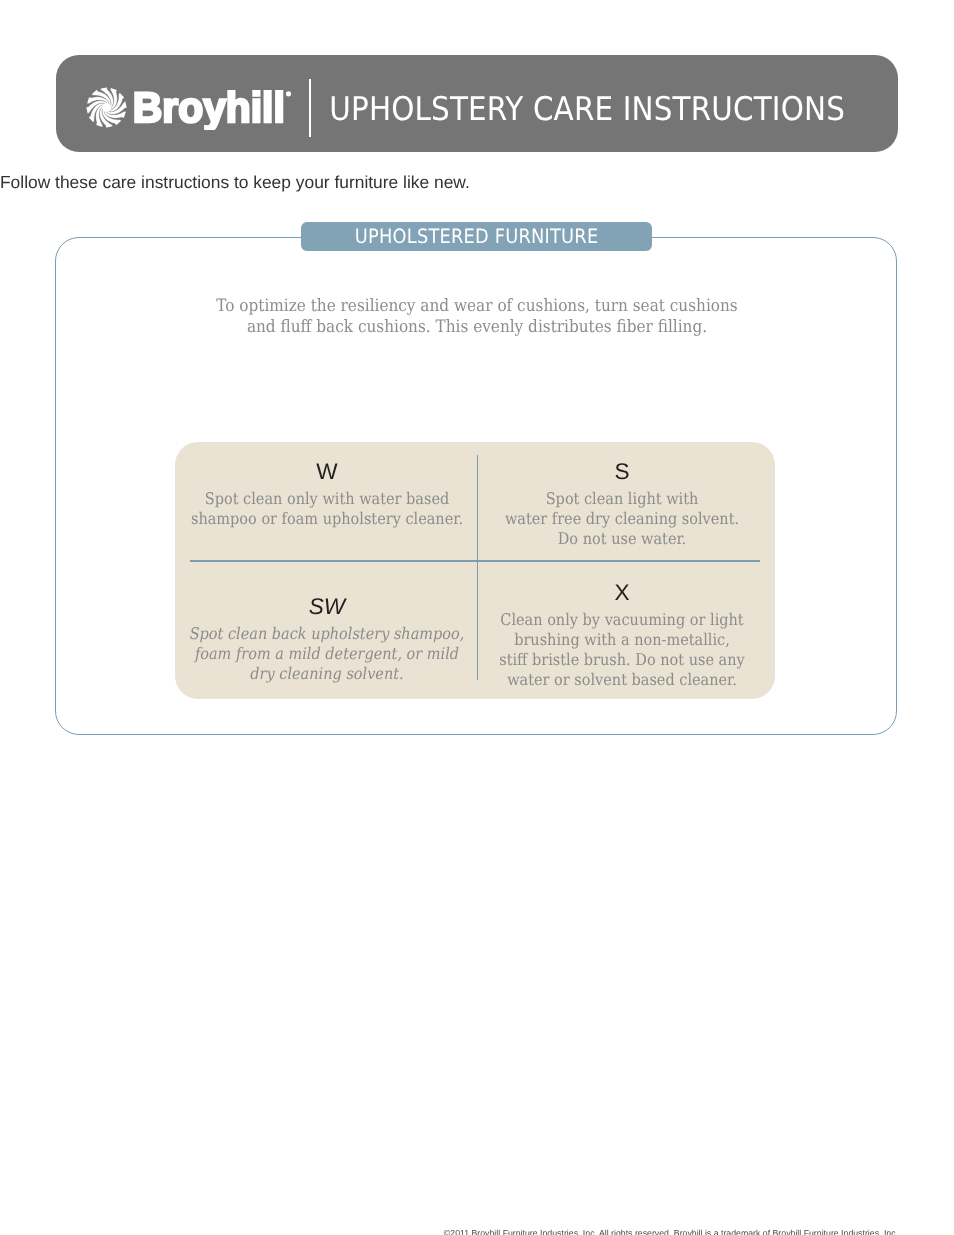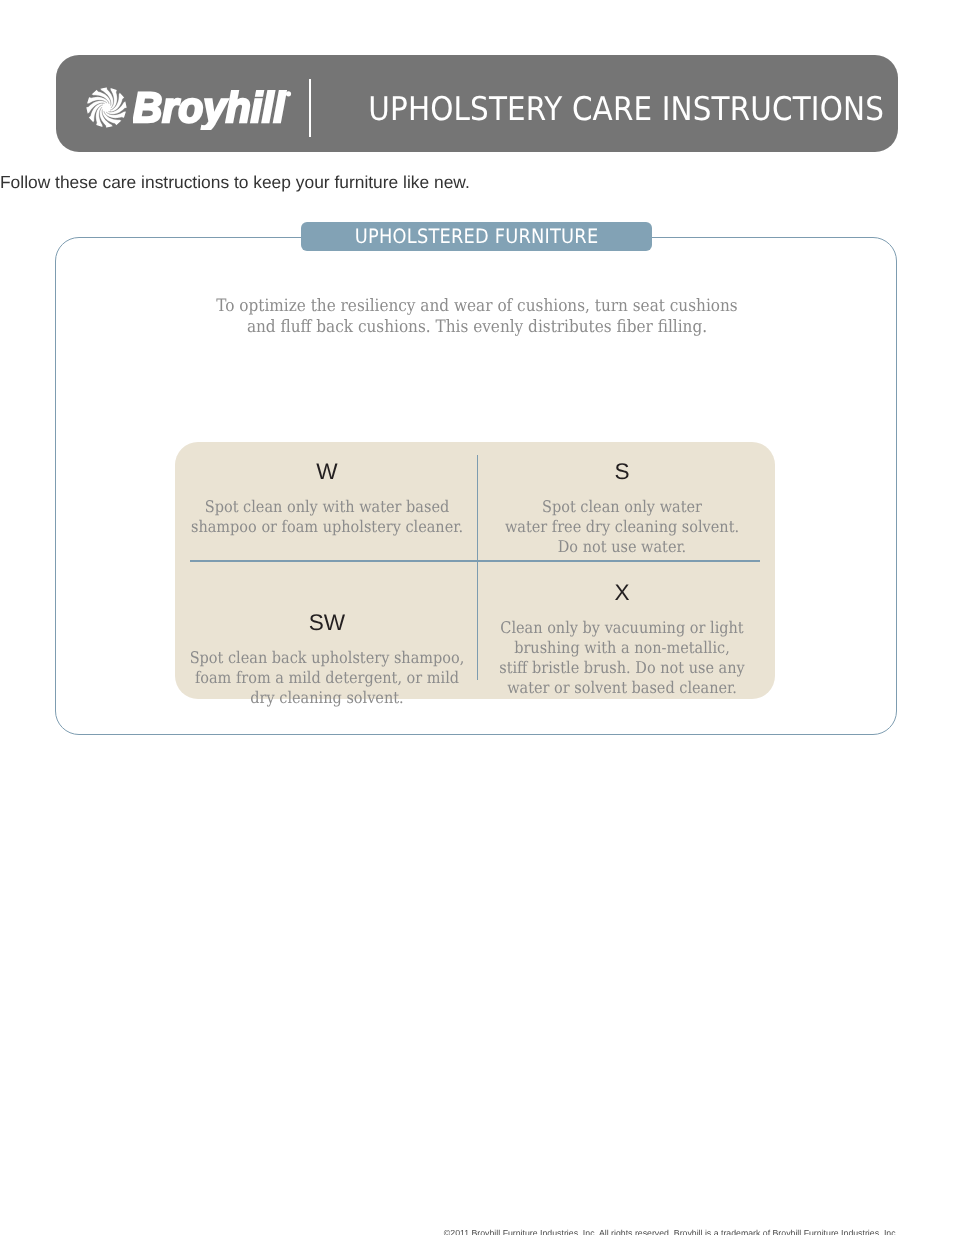--- a/index.html
+++ b/index.html
@@ -16,27 +16,27 @@
   * { -webkit-font-smoothing:antialiased; }
   #page-root { position:absolute; inset:0; transform:translateZ(0); }
   .abs { position:absolute; }
 
   
   #header-bar {
     left:56.4px; top:55.4px; width:841.4px; height:96.8px;
     background:#757575; border-radius:23px;
   }
   #logo-mark { left:84.5px; top:85.5px; width:43px; height:43px; }
-  #logo-word { left:133px; top:82px; width:172px; height:48px; transform:translateZ(0);font-style:italic; }
+  #logo-word { left:133px; top:82px; width:172px; height:48px; transform:translateZ(0); }
   #header-divider { left:309px; top:79px; width:2px; height:58px; background:#ffffff; }
   #page-title {
     left:329.3px; top:94.2px; height:30px;
     color:#ffffff; font-family:"DejaVu Sans", sans-serif; font-stretch:condensed;
     font-size:32.7px; font-weight:400; letter-spacing:0.17px;
-    line-height:30px; white-space:nowrap; transform:translateZ(0);margin-left:39px;
+    line-height:30px; white-space:nowrap; transform:translateZ(0);
   }
 
   
   #intro-text {
     left:0; top:172px; width:954px; text-align:left;
     color:#333333; font-size:17.4px; line-height:20px;
   }
 
   
   #furniture-card {
@@ -71,25 +71,25 @@
   #table-horizontal-divider { left:189.7px; top:560.4px; width:570.5px; height:1.3px; background:#7d9cb0; }
 
   .cell { text-align:center; }
   .code {
     font-family:"Liberation Sans", sans-serif;
     color:#231f20; font-size:22.6px; line-height:22px; font-weight:400;
   }
   .desc {
     font-family:"DejaVu Serif", serif; font-stretch:condensed;
     color:#8c8c8c; font-size:16.1px; line-height:19.9px;
-    white-space:pre-line; margin-top:14px;
+    white-space:pre-line; margin-top:6px;
   }
   #cell-w  { left:177px; top:461px; width:300px; }
   #cell-s  { left:472px; top:461px; width:300px; }
-  #cell-sw { left:177px; top:612px; width:300px; }
+  #cell-sw { left:177px; top:596px; width:300px;font-style:italic; }
   #cell-x  { left:472px; top:582px; width:300px; }
 
   
   #copyright-footer {
     left:1px; top:1228px; width:897px; text-align:right;
     color:#4a4a4a; font-size:8.75px; line-height:11px;
   }
 </style>
 </head>
 <body>
@@ -134,21 +134,21 @@
 <div class="abs" id="table-vertical-divider"></div>
 <div class="abs" id="table-horizontal-divider"></div>
 
 <div class="abs cell" id="cell-w">
   <div class="code">W</div>
   <div class="desc">Spot clean only with water based
 shampoo or foam upholstery cleaner.</div>
 </div>
 <div class="abs cell" id="cell-s">
   <div class="code">S</div>
-  <div class="desc">Spot clean only water
+  <div class="desc">Spot clean light with
 water free dry cleaning solvent.
 Do not use water.</div>
 </div>
 <div class="abs cell" id="cell-sw">
   <div class="code">SW</div>
   <div class="desc">Spot clean back upholstery shampoo,
 foam from a mild detergent, or mild
 dry cleaning solvent.</div>
 </div>
 <div class="abs cell" id="cell-x">

